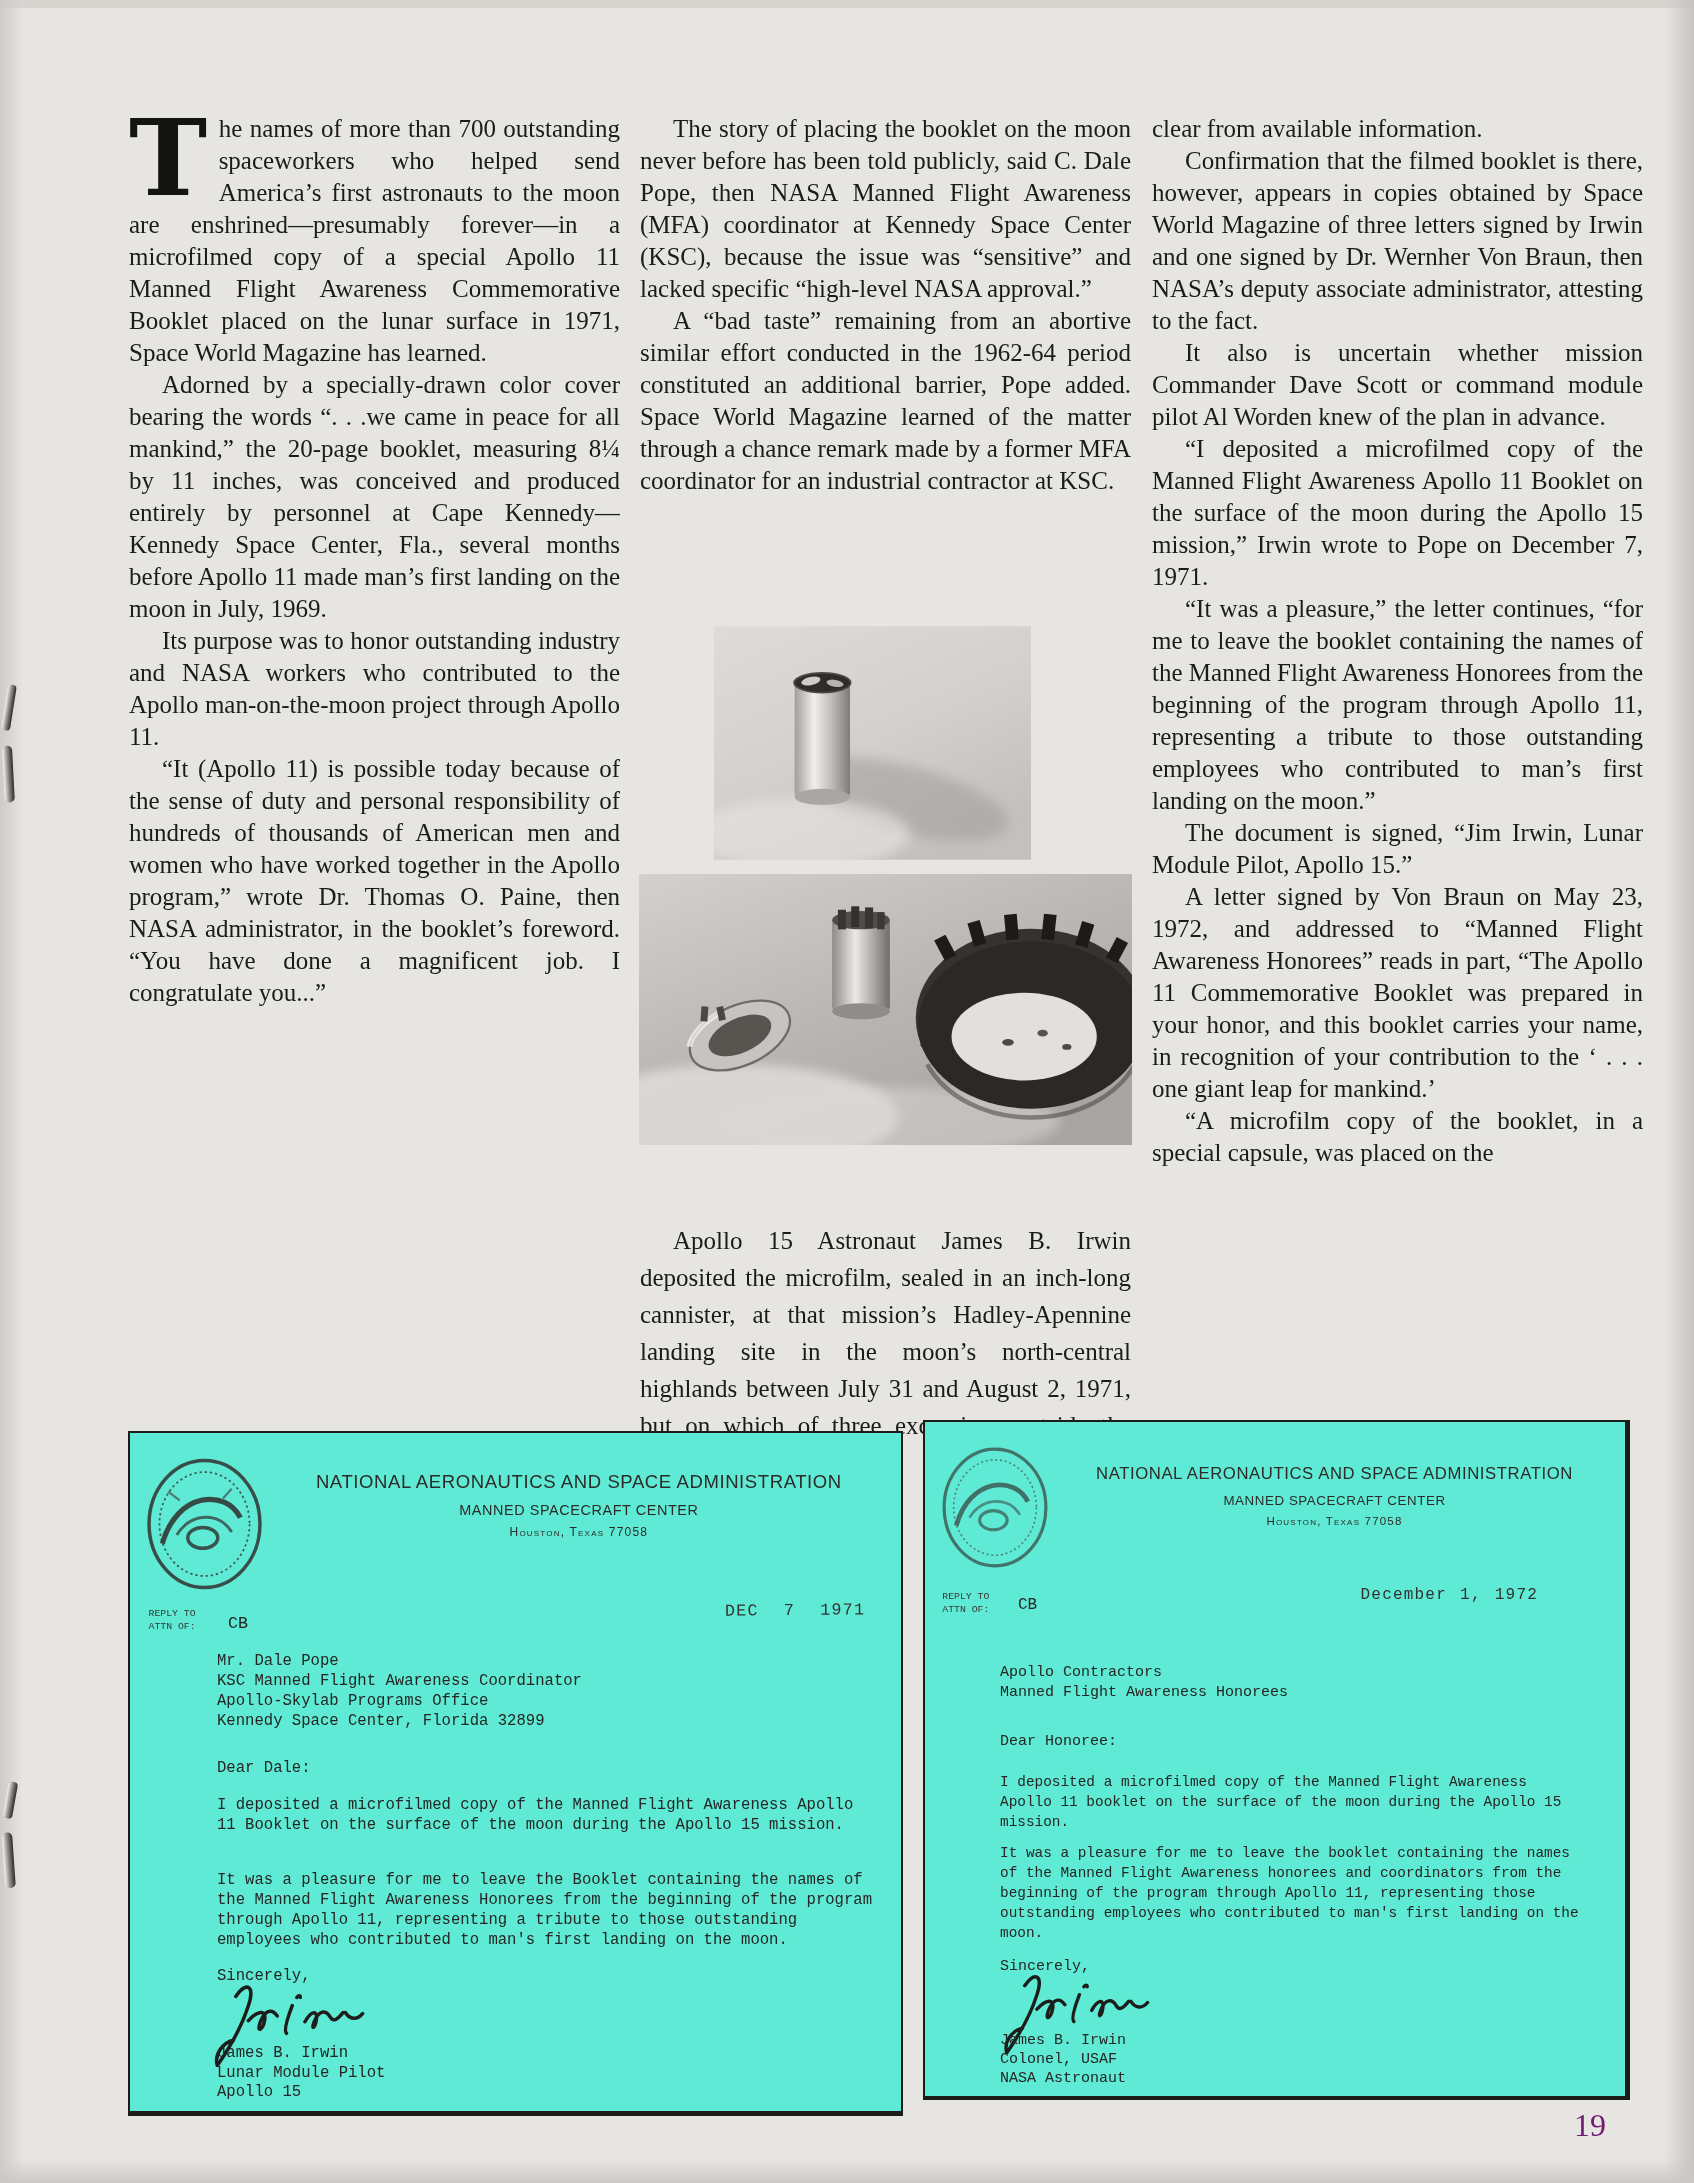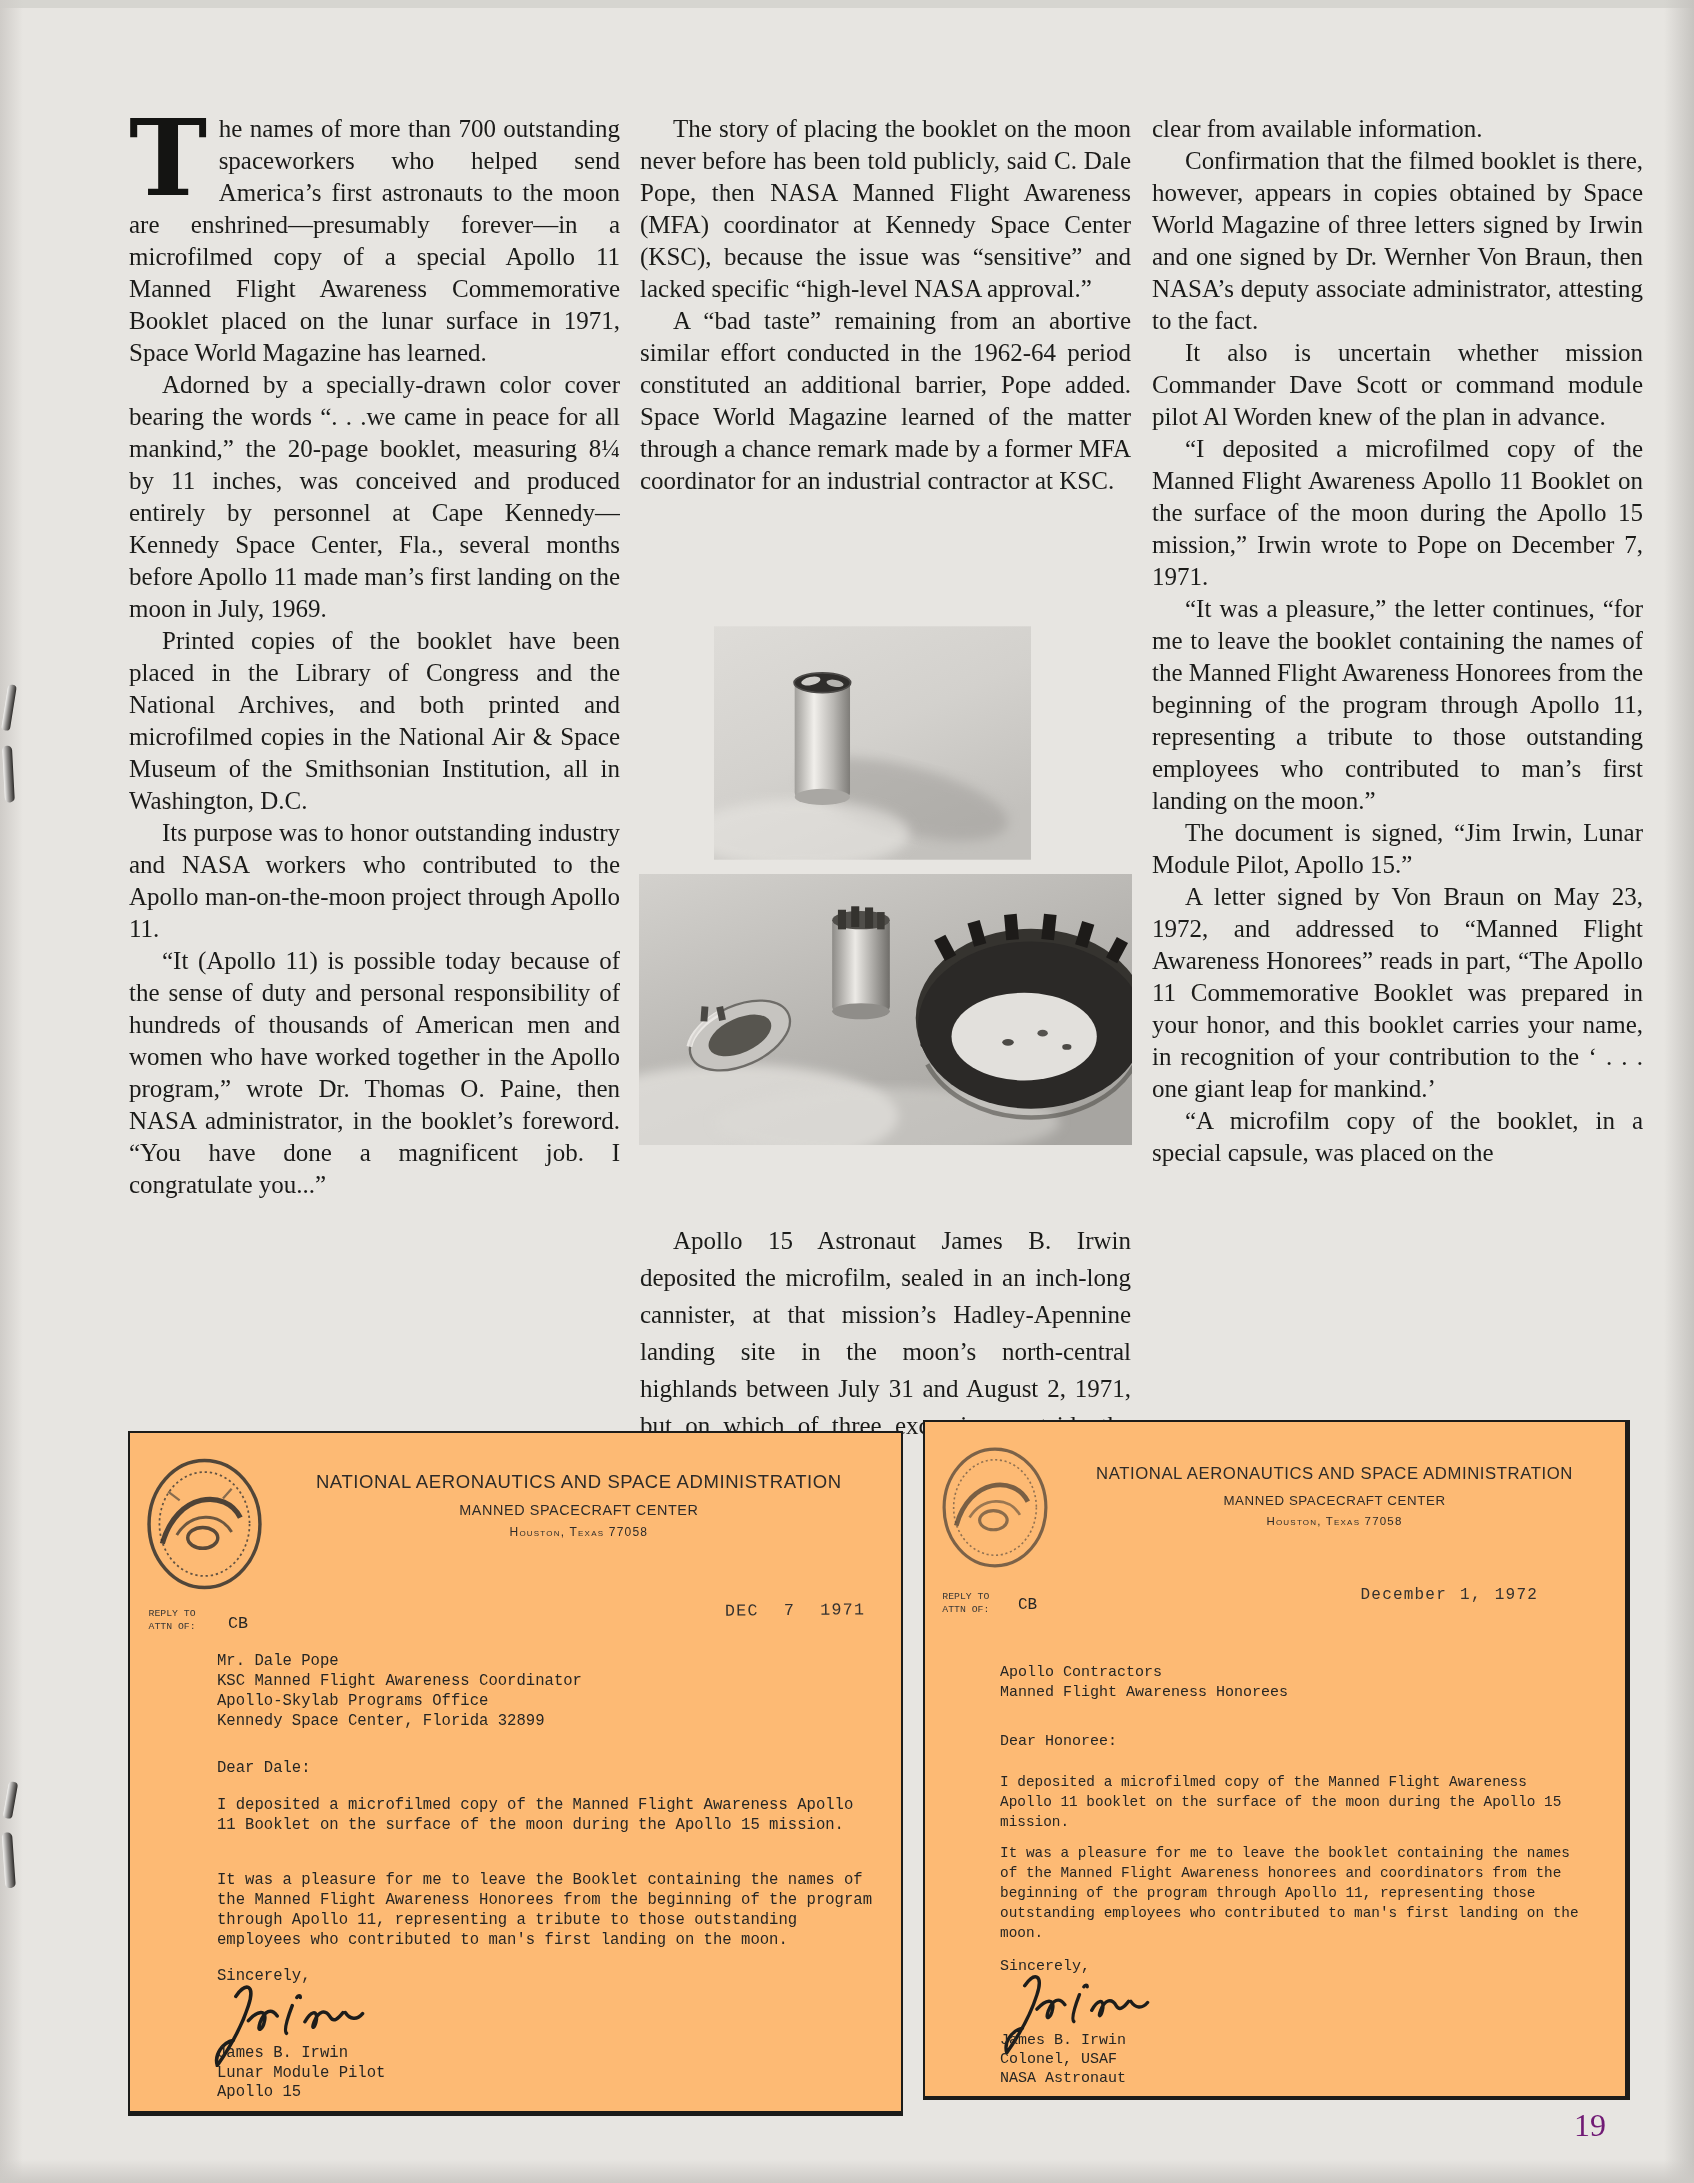--- a/index.html
+++ b/index.html
@@ -24,21 +24,21 @@
   .caption{position:absolute;left:640px;top:1209px;width:491px;height:271px;overflow:hidden;
            text-align:justify;font-size:25px;line-height:37px;margin-top:13px;}
   .caption p{margin:0;text-indent:33px;}
 
   
   .photo{position:absolute;display:block;}
   .photo1{left:714px;top:626px;}
   .photo2{left:639px;top:874px;}
 
   
-  .letter{position:absolute;background:#fdba74;border:2.3px solid #1c1c1a;
+  .letter{position:absolute;background:#5eead4;border:2.3px solid #1c1c1a;
           font-family:"Liberation Mono","DejaVu Sans Mono",monospace;color:#262624;}
   .letter-left{left:128px;top:1431px;width:771px;height:678px;border-bottom-width:5.8px;}
   .letter-right{left:923px;top:1420px;width:700px;height:674px;border-right-width:5.2px;border-bottom-width:4px;}
   .letter *{position:absolute;}
   .lh{text-align:center;font-family:"Liberation Sans","DejaVu Sans",sans-serif;color:#2d2b29;}
   .letter-left  .lh{left:144px;right:17.3px;top:38px;}
   .letter-right .lh{left:133px;right:14px;top:42px;}
   .lh div{position:static;}
   .lh1{font-size:18.5px;letter-spacing:0.6px;}
   .lh2{font-size:14.4px;margin-top:9.2px;letter-spacing:0.6px;}
@@ -106,21 +106,20 @@
     <rect x="6" y="112" width="17" height="98" rx="8" fill="url(#st)" transform="rotate(-3 15 160)"></rect>
   </svg>
   <svg class="staple staple-2" width="29" height="133" viewBox="0 0 50 230">
     <rect x="10" y="8" width="16" height="64" rx="7" fill="url(#st)" transform="rotate(10 18 40)"></rect>
     <rect x="6" y="96" width="18" height="96" rx="8" fill="url(#st)" transform="rotate(-4 15 144)"></rect>
   </svg>
 
   <div class="col col1">
     <p class="noindent"><span class="dropcap">T</span><span>he names of more than 700 outstanding spaceworkers who helped send America’s first astronauts to the moon are enshrined—presumably forever—in a microfilmed copy of a special Apollo 11 Manned Flight Awareness Commemorative Booklet placed on the lunar surface in 1971, Space World Magazine has learned.</span></p>
     <p>Adorned by a specially-drawn color cover bearing the words “. . .we came in peace for all mankind,” the 20-page booklet, measuring 8¼ by 11 inches, was conceived and produced entirely by personnel at Cape Kennedy—Kennedy Space Center, Fla., several months before Apollo 11 made man’s first landing on the moon in July, 1969.</p>
-    <p>Printed copies of the booklet have been placed in the Library of Congress and the National Archives, and both printed and microfilmed copies in the National Air &amp; Space Museum of the Smithsonian Institution, all in Washington, D.C.</p>
     <p>Its purpose was to honor outstanding industry and NASA workers who contributed to the Apollo man-on-the-moon project through Apollo 11.</p>
     <p>“It (Apollo 11) is possible today because of the sense of duty and personal responsibility of hundreds of thousands of American men and women who have worked together in the Apollo program,” wrote Dr. Thomas O. Paine, then NASA administrator, in the booklet’s foreword. “You have done a magnificent job. I congratulate you...”</p>
   </div>
 
   <div class="col col2">
     <p>The story of placing the booklet on the moon never before has been told publicly, said C. Dale Pope, then NASA Manned Flight Awareness (MFA) coordinator at Kennedy Space Center (KSC), because the issue was “sensitive” and lacked specific “high-level NASA approval.”</p>
     <p>A “bad taste” remaining from an abortive similar effort conducted in the 1962-64 period constituted an additional barrier, Pope added. Space World Magazine learned of the matter through a chance remark made by a former MFA coordinator for an industrial contractor at KSC.</p>
   </div>
 
   <svg class="photo photo1" width="317" height="234" viewBox="0 0 550 405">

